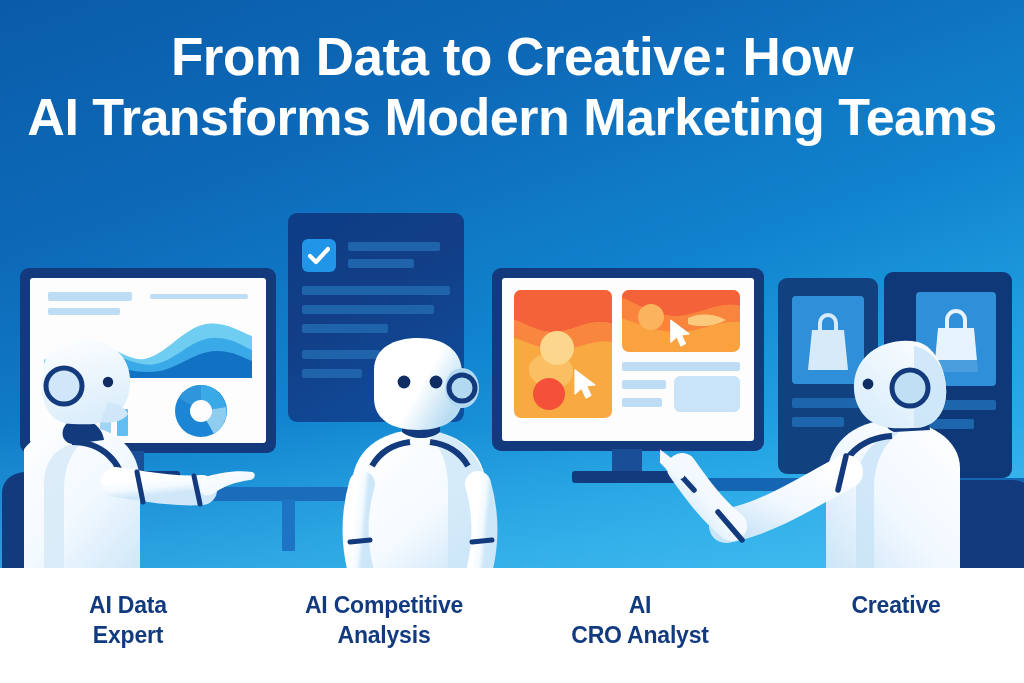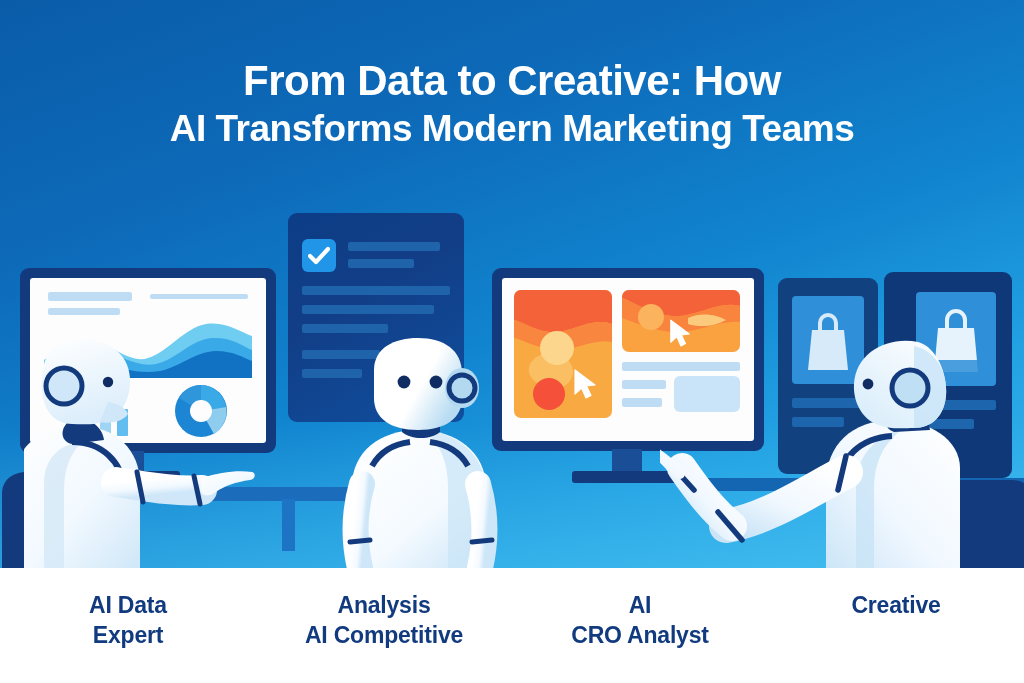--- a/index.html
+++ b/index.html
@@ -22,22 +22,22 @@
   
   .title-wrap{
     position:absolute;left:0;top:30px;width:1024px;
     text-align:center;color:#ffffff;z-index:40;
     pointer-events:none;
   }
   .title-line{
     display:block;font-weight:700;letter-spacing:-0.5px;
     line-height:1.02;white-space:nowrap;
   }
-  .t1{font-size:42px;margin-top:30px;}
-  .t2{font-size:37px;margin-top:7px;}
+  .t1{font-size:53px;}
+  .t2{font-size:52px;margin-top:7px;}
   
   .band{
     position:absolute;left:0;top:568px;width:1024px;height:115px;background:#ffffff;
     display:flex;z-index:50;
   }
   .band-col{
     flex:1;display:flex;flex-direction:column;align-items:center;
     justify-content:flex-start;padding-top:22px;
   }
   .band-col span{
@@ -330,22 +330,22 @@
     <span class="title-line t1">From Data to Creative: How</span>
     <span class="title-line t2">AI Transforms Modern Marketing Teams</span>
   </div>
 
   <div class="band">
     <div class="band-col">
       <span>AI Data</span>
       <span>Expert</span>
     </div>
     <div class="band-col">
+      <span>AI Competitive</span>
       <span>Analysis</span>
-      <span>AI Competitive</span>
     </div>
     <div class="band-col">
       <span>AI</span>
       <span>CRO Analyst</span>
     </div>
     <div class="band-col">
       <span>Creative</span>
     </div>
   </div>
 

